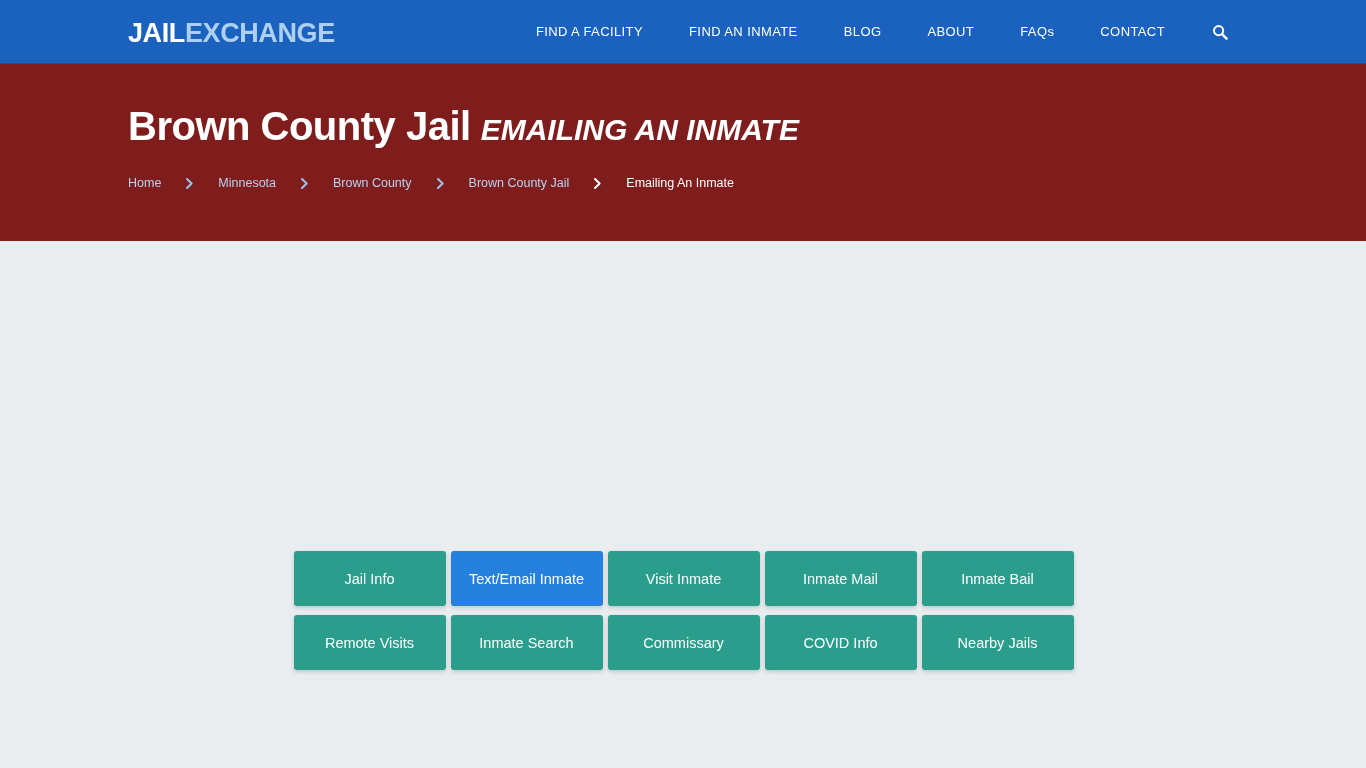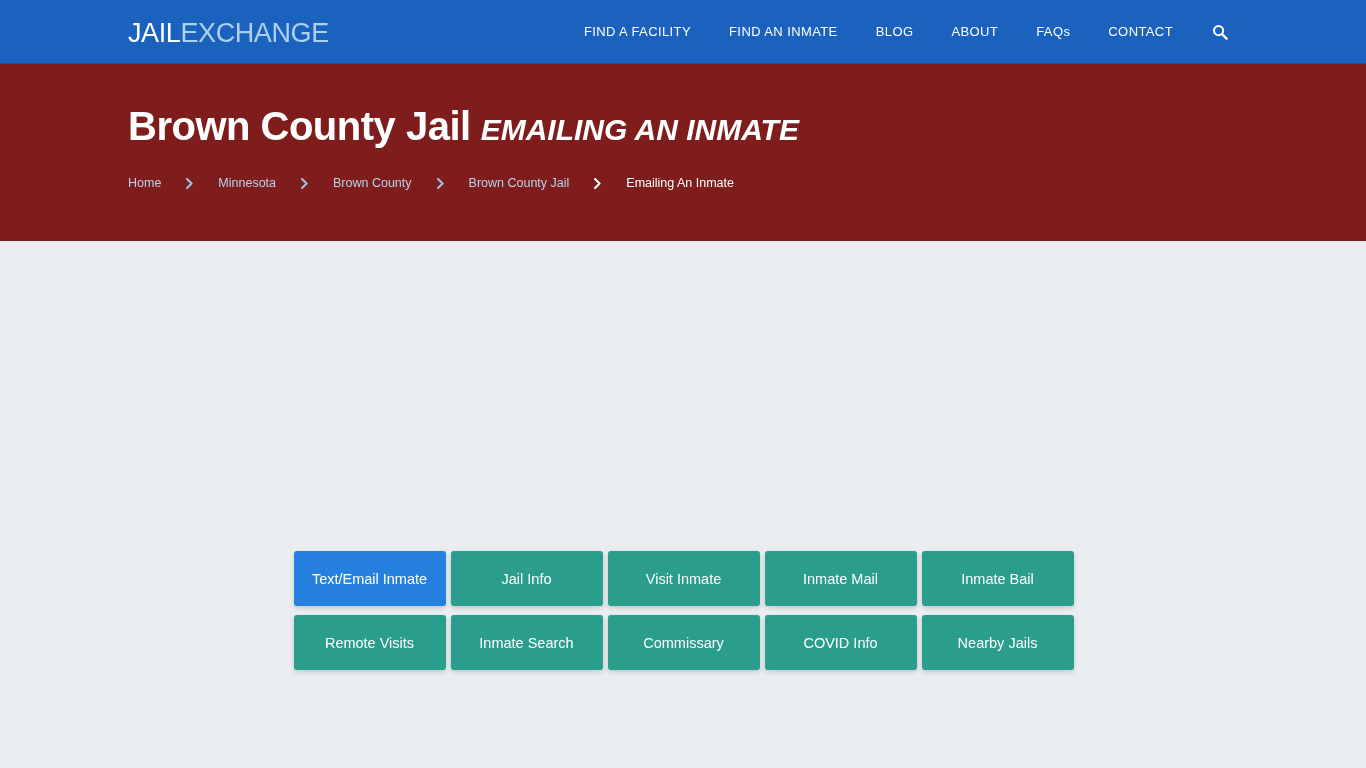--- a/index.html
+++ b/index.html
@@ -25,37 +25,37 @@
     border-bottom: 1px solid #15539f;
     display: flex;
     align-items: center;
   }
 
   .logo {
     position: absolute;
     left: 128px;
     top: 18px;
     font-size: 27px;
-    font-weight: normal;
+    font-weight: bold;
     letter-spacing: -0.4px;
     line-height: 30px;
     white-space: nowrap;
     cursor: pointer;
   }
   .logo .logo-jail { color: #ffffff; }
   .logo .logo-exchange { color: #aed0f0; }
 
   .mainnav {
     position: absolute;
     right: 128px;
     top: 0;
     height: 64px;
     display: flex;
     align-items: flex-end;
-    gap: 8px;
+    gap: 16px;
   }
 
   .navlink {
     color: #ffffff;
     font-size: 13px;
     font-weight: normal;
     letter-spacing: 0.4px;
     text-decoration: none;
     padding: 0 15px;
     line-height: 64px;
@@ -244,22 +244,22 @@
     </div>
 
   </div>
 </div>
 
 <div class="main">
 
   <div class="btn-grid">
 
     <div class="btn-row">
+      <a class="navbtn" href="#">Jail Info</a>
       <a class="navbtn active" href="#">Text/Email Inmate</a>
-      <a class="navbtn" href="#">Jail Info</a>
       <a class="navbtn" href="#">Visit Inmate</a>
       <a class="navbtn" href="#">Inmate Mail</a>
       <a class="navbtn" href="#">Inmate Bail</a>
     </div>
 
     <div class="btn-row">
       <a class="navbtn" href="#">Remote Visits</a>
       <a class="navbtn" href="#">Inmate Search</a>
       <a class="navbtn" href="#">Commissary</a>
       <a class="navbtn" href="#">COVID Info</a>

